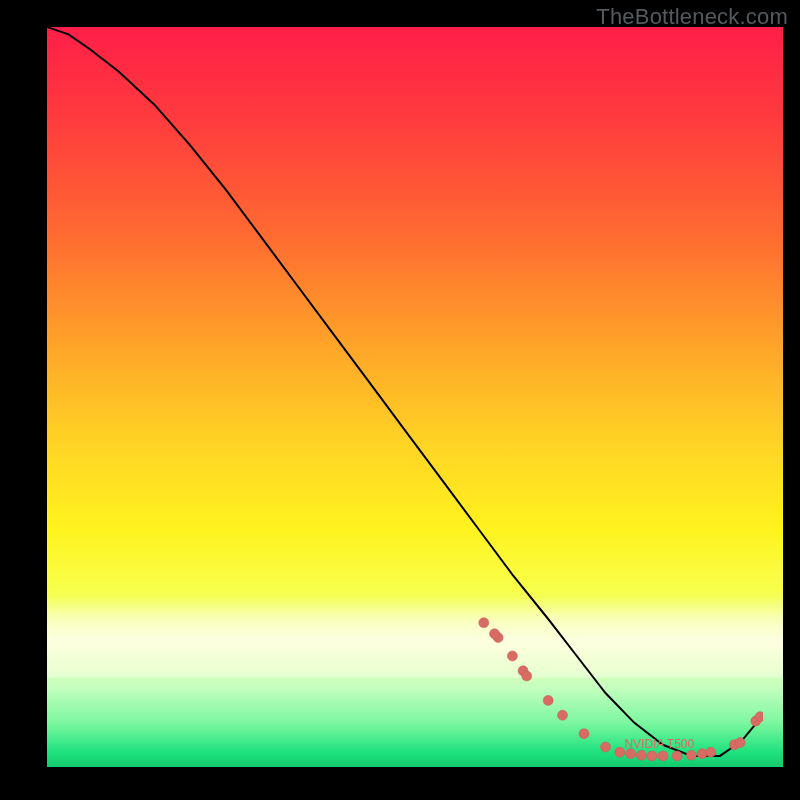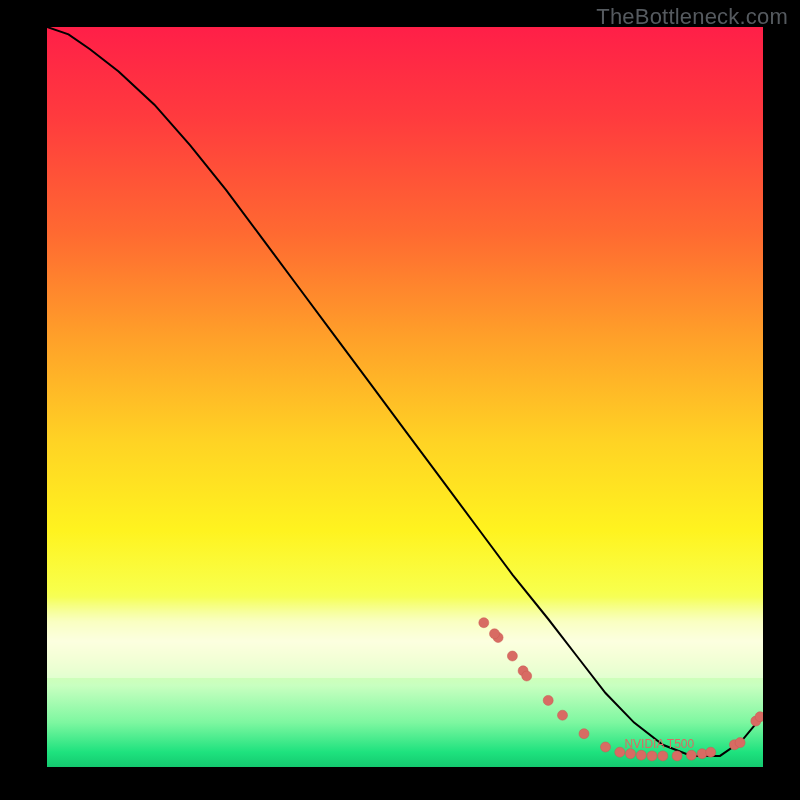--- a/index.html
+++ b/index.html
@@ -39,20 +39,21 @@
       #ff6a31 28%,
       #ffa029 42%,
       #ffd324 56%,
       #fff31f 68%,
       #f8ff4a 76%,
       #eaffa0 83%,
       #c8ffc0 89%,
       #7df7a0 94%,
       #1ee27e 98%,
       #14c96f 100%);
+    padding-left: 20px;
   }
   .highlight-band {
     position: absolute;
     left: 0;
     right: 0;
     top: 77%;
     height: 11%;
     background: linear-gradient(to bottom,
       rgba(255,255,200,0.0) 0%,
       rgba(255,255,200,0.65) 30%,

